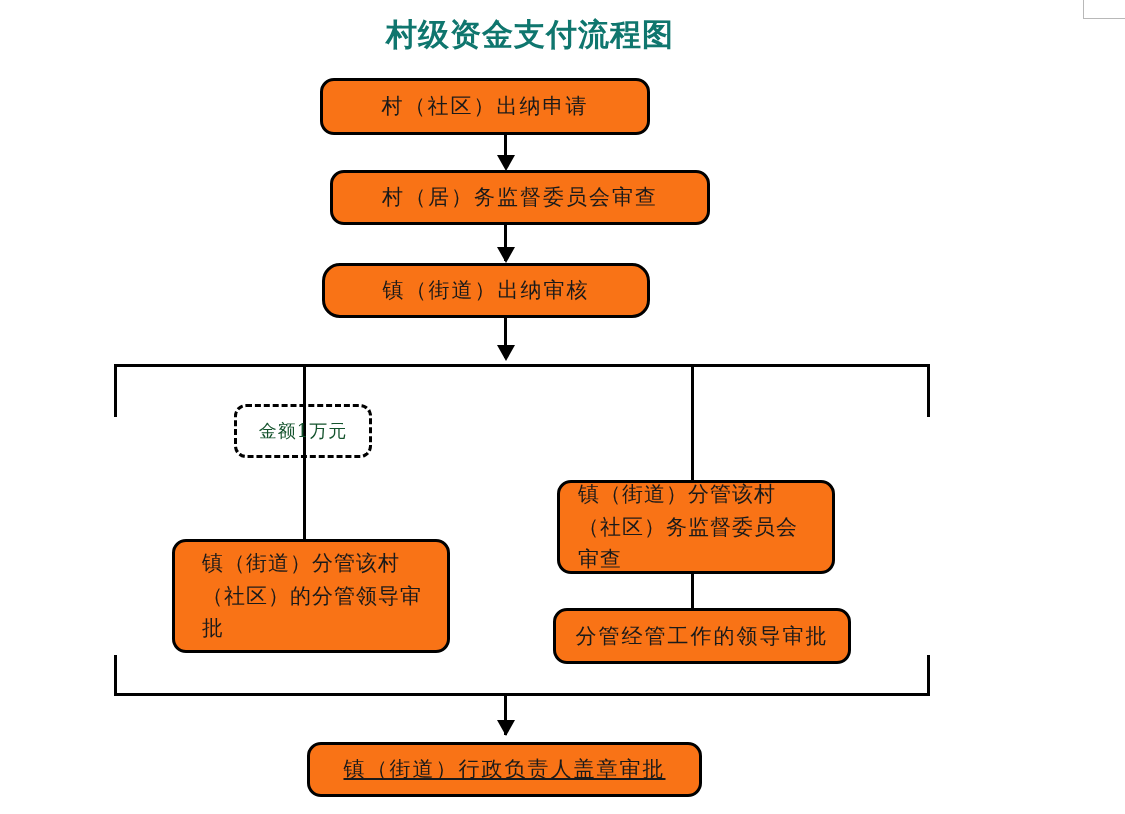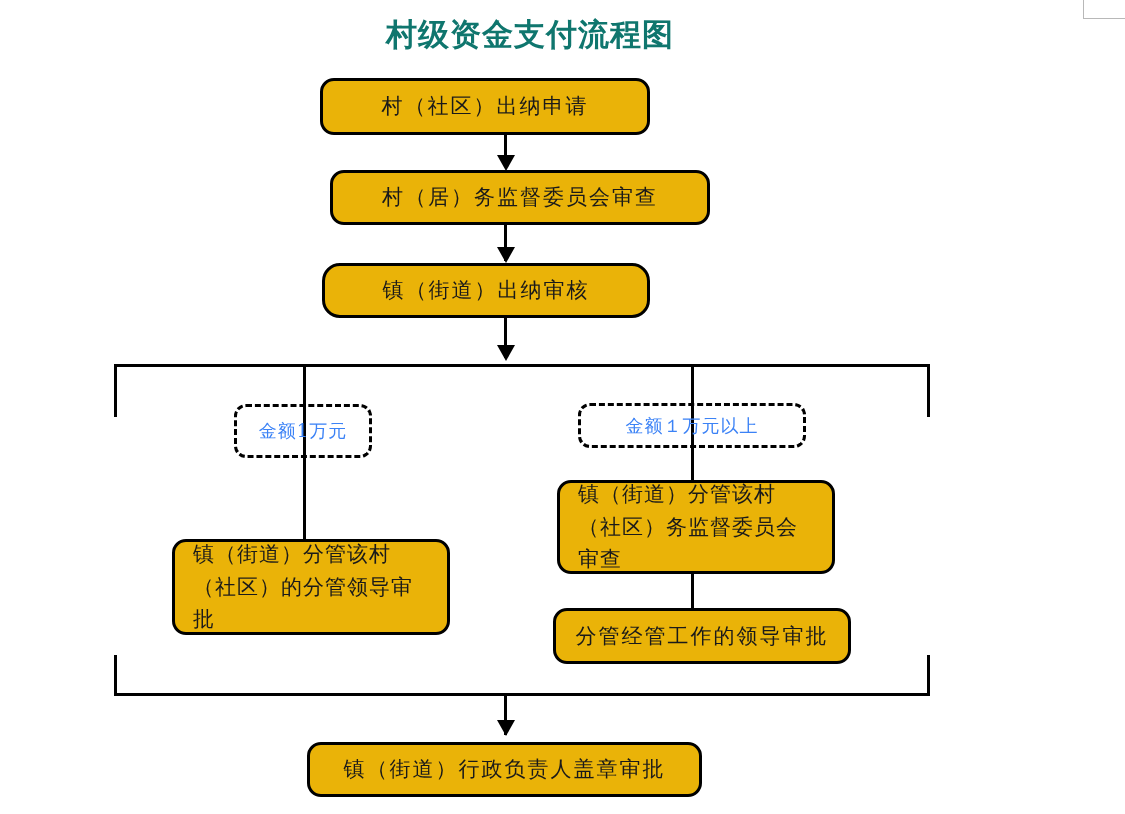--- a/index.html
+++ b/index.html
@@ -47,21 +47,21 @@
     color: #0f766e;
     white-space: nowrap;
   }
 
   
   .node {
     position: absolute;
     box-sizing: border-box;
     border: 3px solid #000000;
     border-radius: 14px;
-    background: #eab308;
+    background: #f97316;
     display: flex;
     align-items: center;
     justify-content: center;
     text-align: center;
     color: #1a1a1a;
     font-family: "DejaVu Serif", "Liberation Serif", serif;
     font-size: 21px;
     letter-spacing: 2px;
     line-height: 1.55;
     z-index: 4;
@@ -82,21 +82,21 @@
   .cond {
     position: absolute;
     box-sizing: border-box;
     border: 3px dashed #000000;
     border-radius: 12px;
     background: transparent;
     display: flex;
     align-items: center;
     justify-content: center;
     text-align: right;
-    color: #3b82f6;
+    color: #14532d;
     font-family: "DejaVu Serif", "Liberation Serif", serif;
     font-size: 18px;
     letter-spacing: 1px;
     z-index: 5;
   }
 
   
   .vline {
     position: absolute;
     width: 3px;
@@ -153,42 +153,39 @@
   <div class="vline" style="left:114px; top:364px; height:53px;"></div>
   <div class="vline" style="left:927px; top:364px; height:53px;"></div>
 
   <div class="vline" style="left:303px; top:364px; height:175px;"></div>
   <div class="vline" style="left:691px; top:364px; height:117px;"></div>
 
   <div class="cond" style="left:234px; top:404px; width:138px; height:54px;">
     <span>金额1万元</span>
   </div>
 
-  <div class="cond" style="left:578px; top:403px; width:228px; height:45px;">
-    <span>金额１万元以上</span>
-  </div>
 
-  <div class="node wrap" style="left:172px; top:539px; width:278px; height:96px;">
+  <div class="node wrap" style="left:172px; top:539px; width:278px; height:114px;padding-left:9px;">
     <span class="txt">镇（街道）分管该村（社区）的分管领导审批</span>
   </div>
 
   <div class="node wrap" style="left:557px; top:480px; width:278px; height:94px;">
     <span class="txt">镇（街道）分管该村（社区）务监督委员会审查</span>
   </div>
 
   <div class="vline" style="left:691px; top:574px; height:36px;"></div>
 
   <div class="node" style="left:553px; top:608px; width:298px; height:56px;">
     <span class="txt">分管经管工作的领导审批</span>
   </div>
 
   <div class="vline" style="left:114px; top:655px; height:41px;"></div>
   <div class="vline" style="left:927px; top:655px; height:41px;"></div>
   <div class="hline" style="left:114px; top:693px; width:816px;"></div>
 
   <div class="vline" style="left:504px; top:693px; height:42px;"></div>
   <div class="arrowhead" style="left:497px; top:720px;"></div>
 
-  <div class="node" style="left:307px; top:742px; width:395px; height:55px;">
+  <div class="node" style="left:307px; top:742px; width:395px; height:55px;text-decoration:underline;">
     <span class="txt">镇（街道）行政负责人盖章审批</span>
   </div>
 
 </div>
 
 </body></html>

